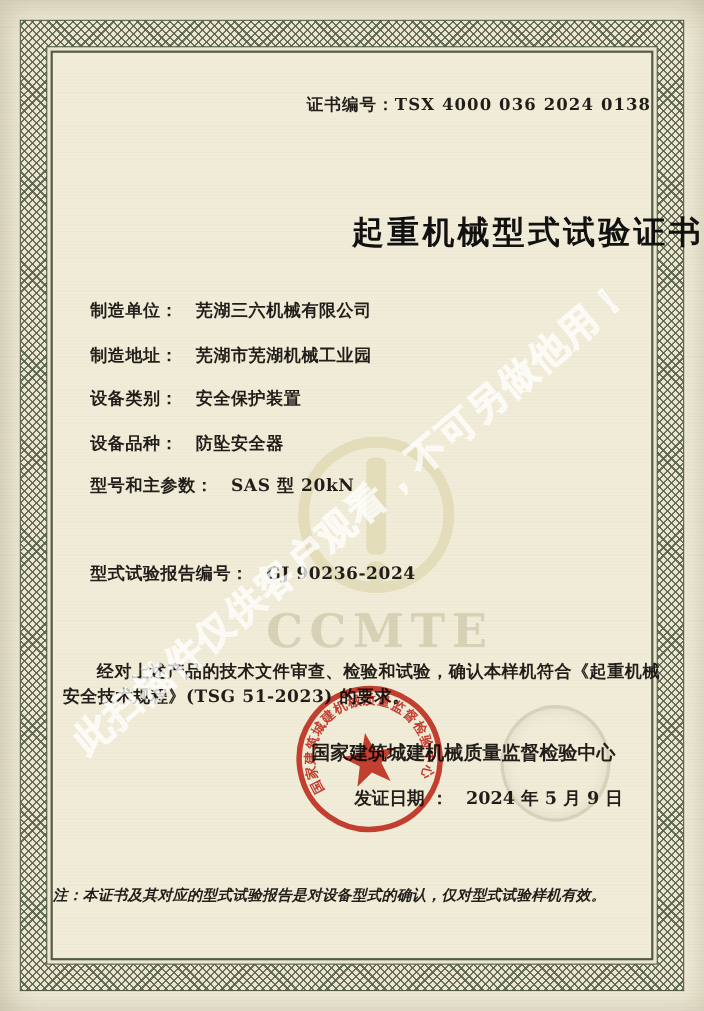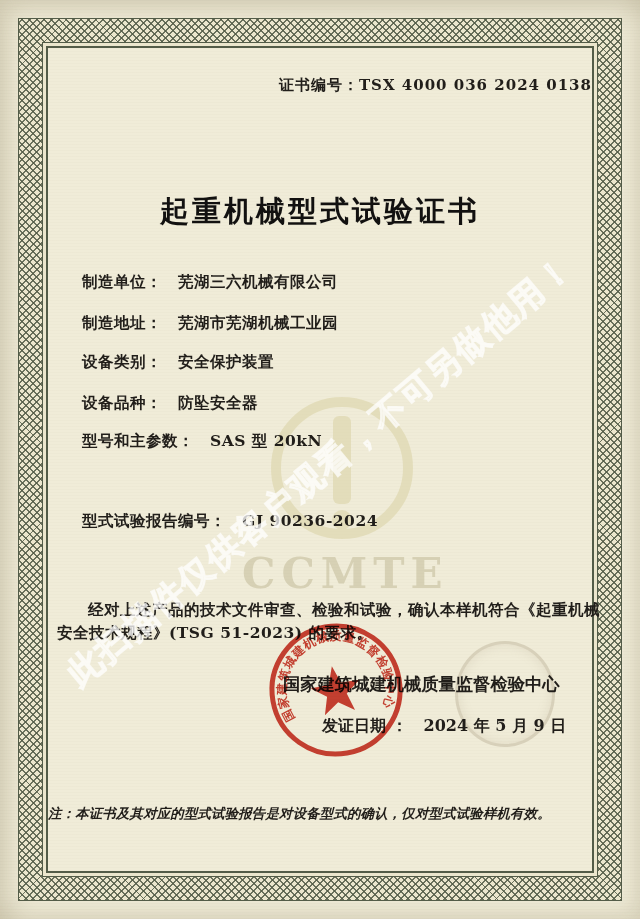--- a/index.html
+++ b/index.html
@@ -50,23 +50,23 @@
   }
   
   .emboss-seal{
     left:455px;top:641px;width:100px;height:106px;border-radius:50%;
     border:3px solid rgba(153,140,110,0.28);
     box-shadow:inset 0 0 12px rgba(153,140,110,0.18);
     z-index:2;
   }
   
   .txt{z-index:3;font-weight:bold;color:var(--ink);white-space:nowrap;}
-  .cert-number{top:76px;right:48px;font-size:15px;letter-spacing:1px;}
+  .cert-number{top:86px;right:48px;font-size:15px;letter-spacing:1px;}
   .cert-title{
-    top:192px;left:0;right:0;text-align:center;
+    top:192px;left:0;right:0;text-align:right;
     font-family:"DejaVu Sans","Liberation Sans",sans-serif;
     font-size:29px;font-weight:800;letter-spacing:3px;color:#121110;
   }
   .field-row{left:82px;font-size:15.5px;letter-spacing:0.5px;}
   .field-row .value{margin-left:16px;}
   .statement{font-size:15.5px;letter-spacing:0.5px;text-align:center;}
   .issuer{left:283px;top:672px;font-size:17.3px;}
   .issue-date{left:322px;top:716px;font-size:16px;}
   .issue-date .value{margin-left:16px;}
   .footnote{left:48px;top:805px;font-size:13.4px;letter-spacing:0.2px;font-style:italic;}

